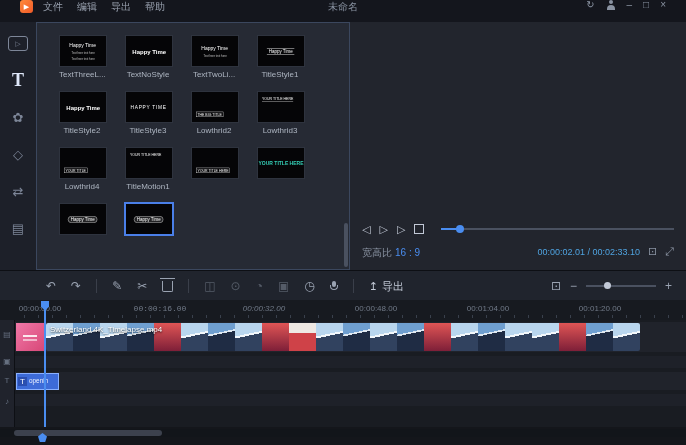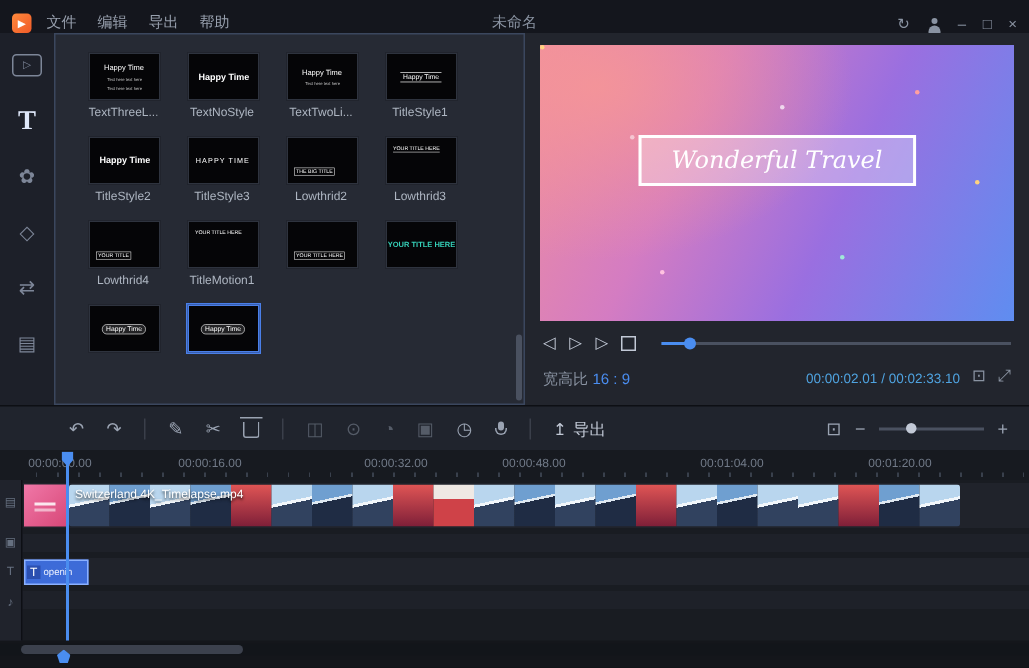--- a/index.html
+++ b/index.html
@@ -1,19 +1,19 @@
 <!DOCTYPE html>
 <html><head>
 <meta charset="utf-8">
 <style>
   html,body{margin:0;padding:0}
   body{width:686px;height:445px;overflow:hidden;background:#101218;font-family:"Liberation Sans","DejaVu Sans",sans-serif}
   .app{position:relative;width:686px;height:445px;background:#14161b;overflow:hidden}
   
-  .titlebar{position:absolute;top:0;left:0;right:0;height:22px;background:#14161d;display:flex;align-items:flex-end;padding:0 8px;color:#98a0ae;font-size:10px;z-index:10}
+  .titlebar{position:absolute;top:0;left:0;right:0;height:22px;background:#14161d;display:flex;align-items:flex-start;padding:0 20px;color:#98a0ae;font-size:10px;z-index:10}
   .logo{width:13px;height:13px;border-radius:3px;background:linear-gradient(135deg,#ff8a3c,#f05a28);display:flex;align-items:center;justify-content:center;color:#fff;font-size:7px;margin-right:10px;flex:0 0 auto}
   .menus{display:flex;gap:14px;z-index:2}
   .menu-item{cursor:default}
   .tb-title{position:absolute;left:0;right:0;text-align:center;color:#8a93a2;font-size:10px;pointer-events:none}
   .tb-right{margin-left:auto;display:flex;align-items:center;gap:11px;z-index:2}
   .tb-ic{font-size:10px;color:#8a93a2;line-height:1;cursor:pointer}
   .person{position:relative;width:10px;height:10px;cursor:pointer}
   .person::before{content:"";position:absolute;left:3px;top:0;width:4px;height:4px;border-radius:50%;background:#8a93a2}
   .person::after{content:"";position:absolute;left:1px;top:5px;width:8px;height:5px;border-radius:4px 4px 0 0;background:#8a93a2}
   
@@ -243,26 +243,20 @@
           <div class="tpl selected">
             <div class="thumb th-pill">
               <span class="t-title">Happy Time</span>
             </div>
           </div>
         </div>
       <div class="vscroll"></div>
     </div>
 
     <div class="preview">
-      <div class="screen">
-        <div class="confetti"></div>
-        <div class="title-box">
-          <span>Wonderful Travel</span>
-        </div>
-      </div>
       <div class="transport">
         <span class="tr-btn">◁</span>
         <span class="tr-btn">▷</span>
         <span class="tr-btn">▷</span>
         <span class="stop"></span>
         <div class="seek">
           <div class="seek-fill" style="width: 8%;"></div>
           <div class="seek-dot" style="left: 8%;"></div>
         </div>
       </div>
@@ -303,23 +297,23 @@
       <span class="ic">−</span>
       <div class="zslider">
         <div class="zdot" style="left: 30%;"></div>
       </div>
       <span class="ic">+</span>
     </div>
   </div>
 
   <div class="ruler">
       <span class="rlabel" style="left: 40px;">00:00:00.00</span>
-      <span class="rlabel" style="left: 140px;">00:00:16.00</span>
-      <span class="rlabel" style="left: 264px;">00:00:32.00</span>
-      <span class="rlabel" style="left: 356px;">00:00:48.00</span>
+      <span class="rlabel" style="left: 160px; font-family: Liberation Mono, monospace;">00:00:16.00</span>
+      <span class="rlabel" style="left: 264px; font-style: italic;">00:00:32.00</span>
+      <span class="rlabel" style="left: 376px;">00:00:48.00</span>
       <span class="rlabel" style="left: 488px;">00:01:04.00</span>
       <span class="rlabel" style="left: 600px; text-align: right;">00:01:20.00</span>
     </div>
 
   <div class="tracks">
     <div class="thead">
         <span class="th-ic" style="top: 10px;">▤</span>
         <span class="th-ic" style="top: 37px;">▣</span>
         <span class="th-ic" style="top: 56px;">T</span>
         <span class="th-ic" style="top: 77px;">♪</span>

